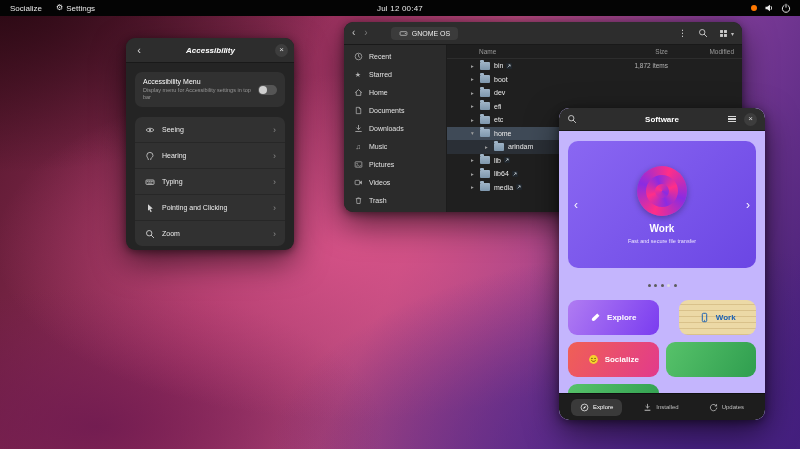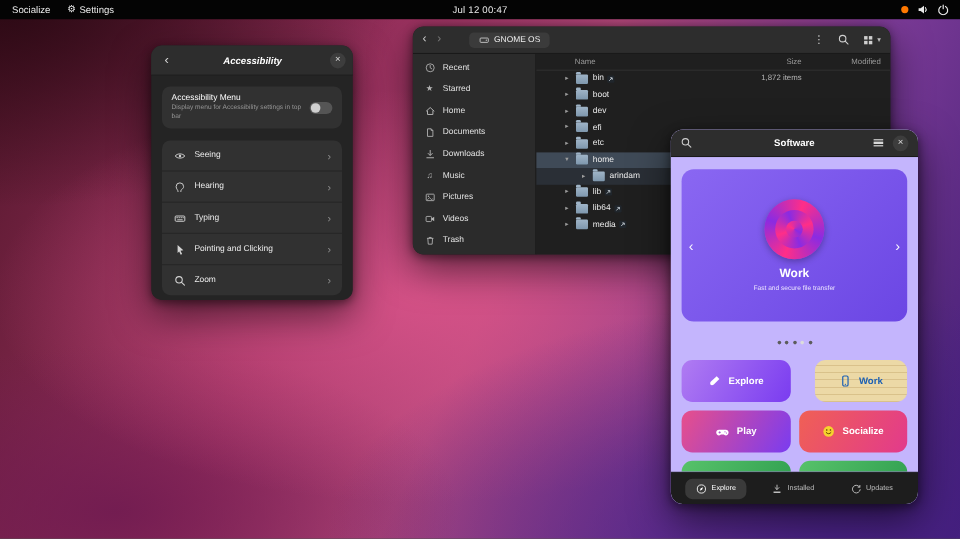--- a/index.html
+++ b/index.html
@@ -464,31 +464,20 @@
         </div>
         <div class="tile tile-work">
           <span>
               <svg width="11" height="11" viewBox="0 0 10 10">
                 <rect x="3" y="1.2" width="4" height="7.6" rx="1" stroke="#1a5fb4" stroke-width="0.9" fill="none"></rect>
                 <circle cx="5" cy="7.5" r="0.5" fill="#1a5fb4"></circle>
               </svg>
             </span>
           <span>Work</span>
         </div>
-        <div class="tile tile-play">
-          <span>
-              <svg width="12" height="12" viewBox="0 0 10 10">
-                <path d="M2.6 3.4h4.8c1.1 0 1.9.9 1.9 2s-.8 2-1.9 2c-.8 0-1.1-.6-1.4-.6H4c-.3 0-.6.6-1.4.6-1.1 0-1.9-.9-1.9-2s.8-2 1.9-2z" fill="#fff"></path>
-                <path d="M3.1 4.5v1.6M2.3 5.3h1.6" stroke="#a040c8" stroke-width="0.5"></path>
-                <circle cx="6.8" cy="4.9" r="0.4" fill="#a040c8"></circle>
-                <circle cx="7.8" cy="5.7" r="0.4" fill="#a040c8"></circle>
-              </svg>
-            </span>
-          <span>Play</span>
-        </div>
         <div class="tile tile-social">
           <span>
               <svg width="11" height="11" viewBox="0 0 10 10">
                 <circle cx="5" cy="5" r="4" fill="#f6d32d"></circle>
                 <circle cx="3.6" cy="4" r="0.6" fill="#5e3b00"></circle>
                 <circle cx="6.4" cy="4" r="0.6" fill="#5e3b00"></circle>
                 <path d="M3.2 5.9c.9 1.2 2.7 1.2 3.6 0" stroke="#5e3b00" stroke-width="0.7" fill="none" stroke-linecap="round"></path>
               </svg>
             </span>
           <span>Socialize</span>

